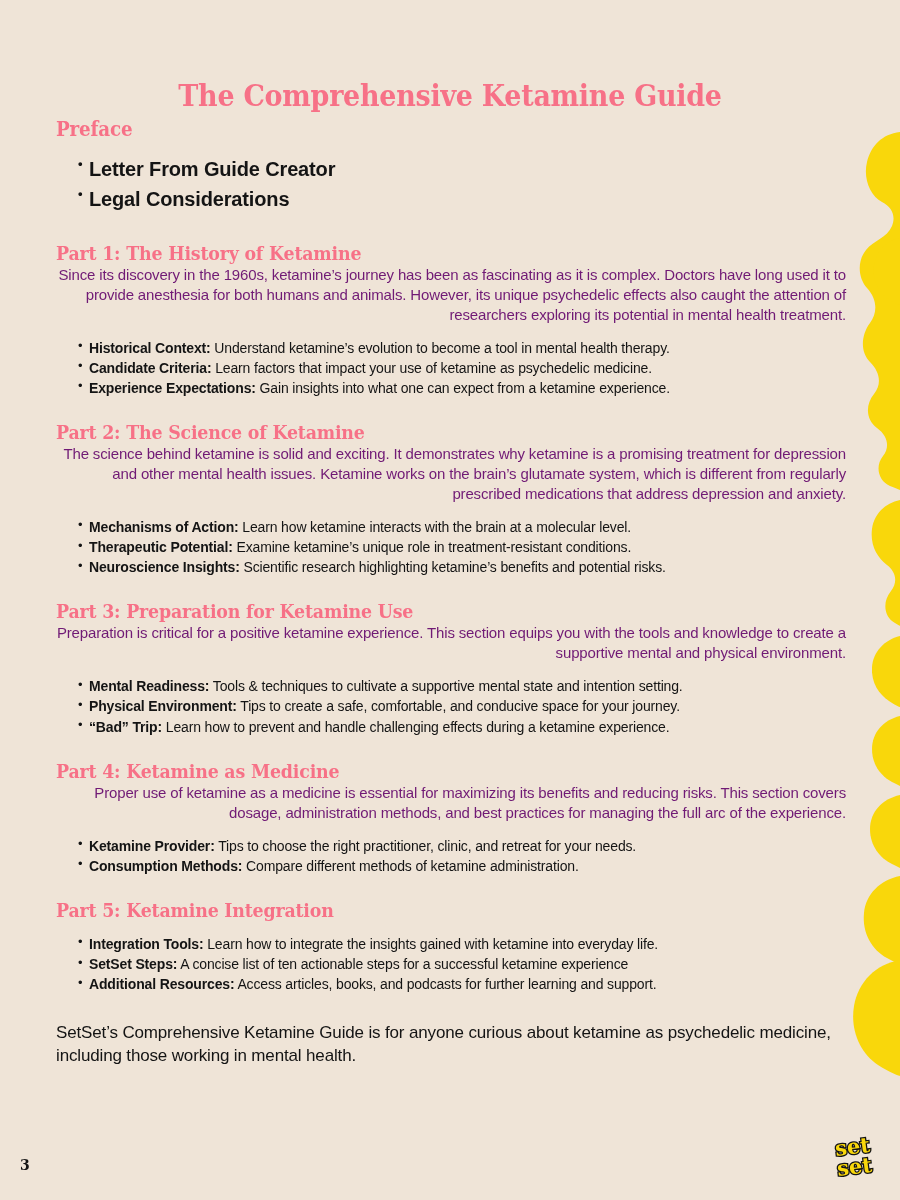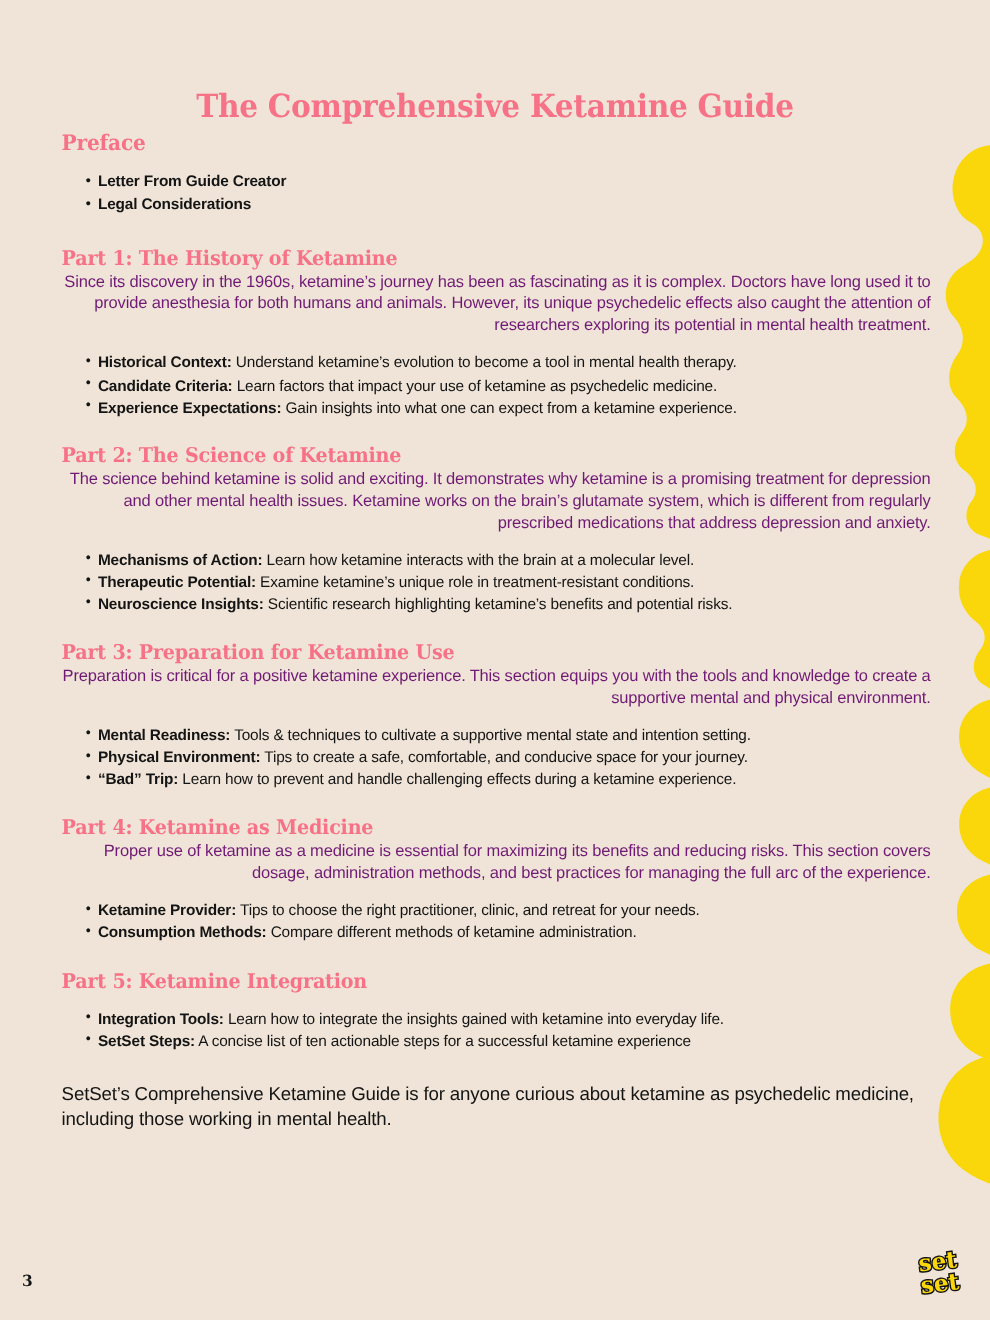--- a/index.html
+++ b/index.html
@@ -106,21 +106,21 @@
     top: -0.5px;
     font-size: 13px;
   }
 
   ul.bullets li .lead {
     font-weight: bold;
   }
 
   ul.bullets.all-bold li {
     font-weight: bold;
-    font-size: 14px;
+    font-size: 20px;
     line-height: 1.52;
   }
   .spacer-md { height: 22px; }
   .spacer-lg { height: 26px; }
 
   .closing {
     color: #141414;
     font-size: 17px;
     line-height: 1.35;
     letter-spacing: -0.15px;
@@ -272,20 +272,21 @@
       </ul>
     </div>
 
     <div class="spacer-md"></div>
 
     <div class="section">
       <div class="section-heading">Part 5: Ketamine Integration</div>
       <ul class="bullets">
         <li><span class="lead">Integration Tools:</span><span> Learn how to integrate the insights gained with ketamine into everyday life.</span></li>
         <li><span class="lead">SetSet Steps:</span><span> A concise list of ten actionable steps for a successful ketamine experience</span></li>
+        <li><span class="lead">Additional Resources:</span><span> Access articles, books, and podcasts for further learning and support.</span></li>
       </ul>
     </div>
 
     <div class="spacer-lg"></div>
 
     <p class="closing">SetSet’s Comprehensive Ketamine Guide is for anyone curious about ketamine as psychedelic medicine, including those working in mental health.</p>
   </div>
 
   <div class="page-number">3</div>
 

